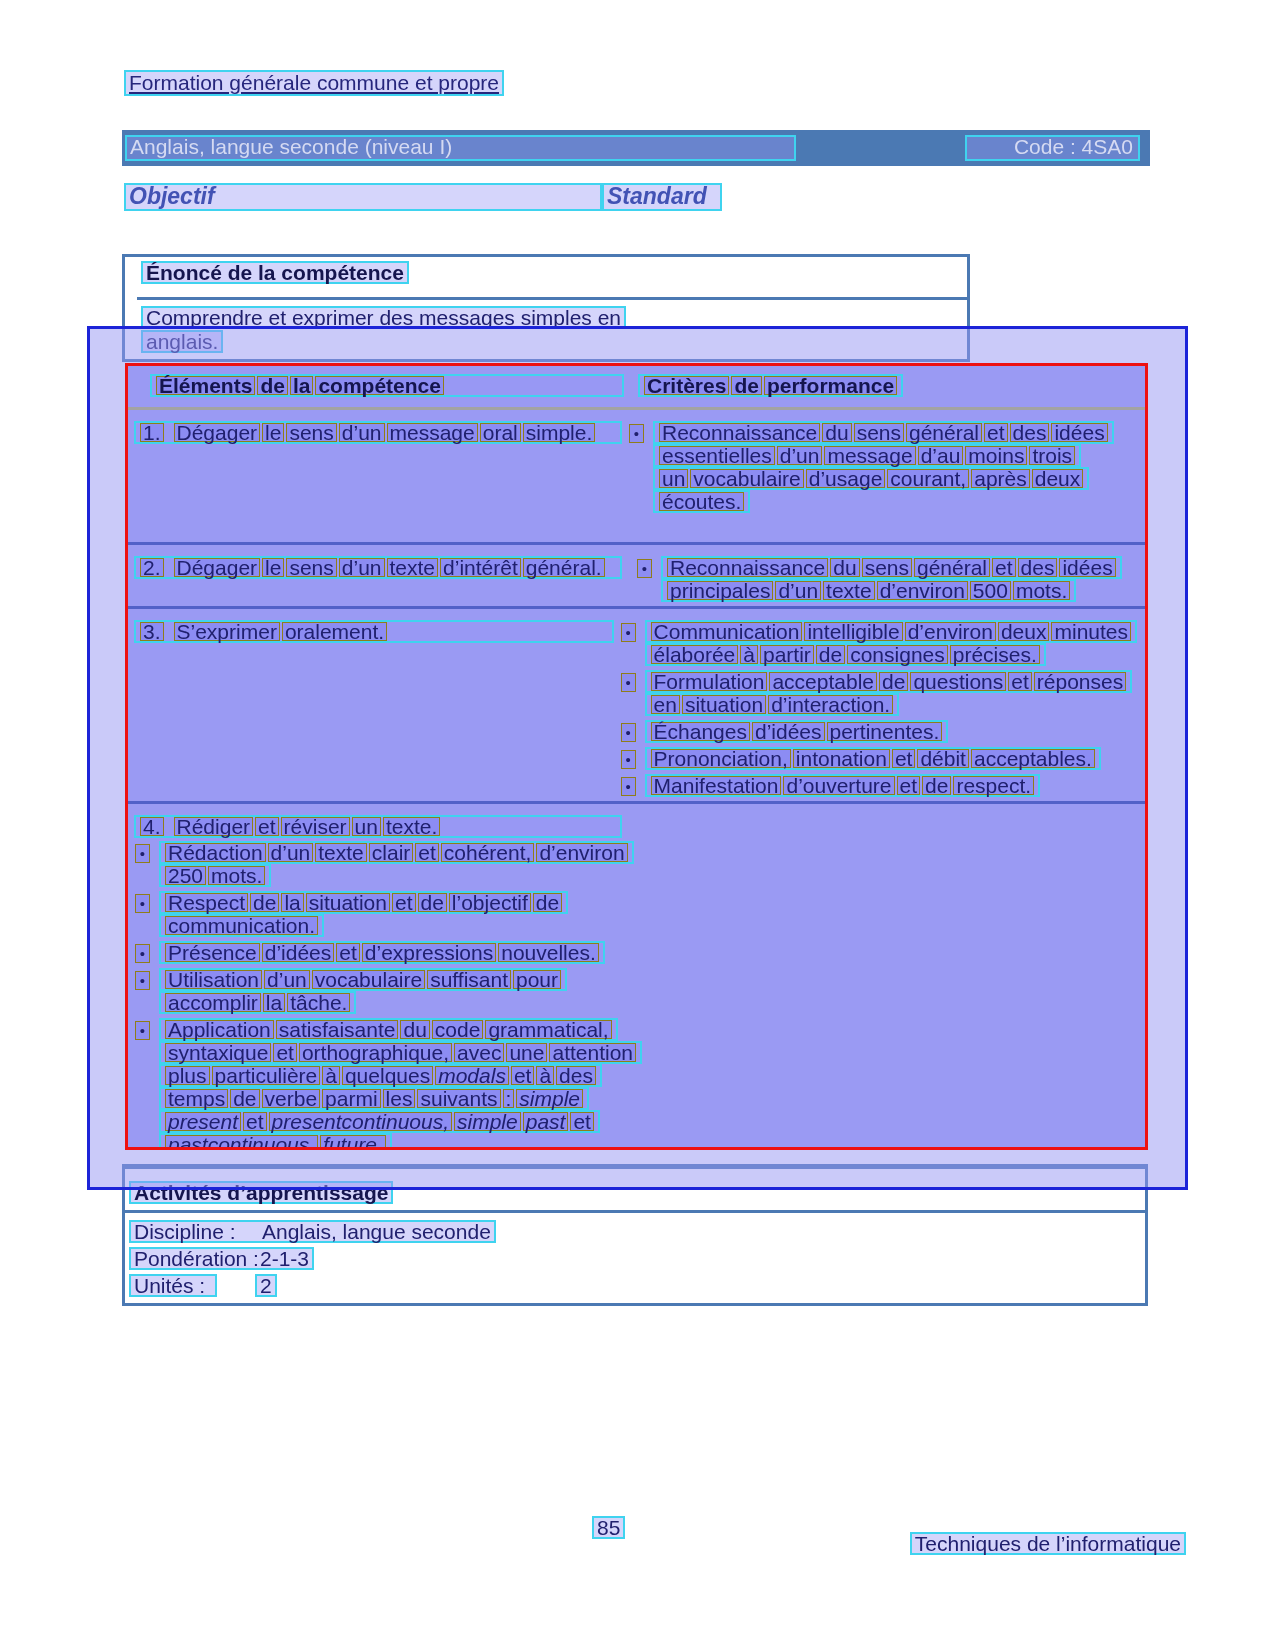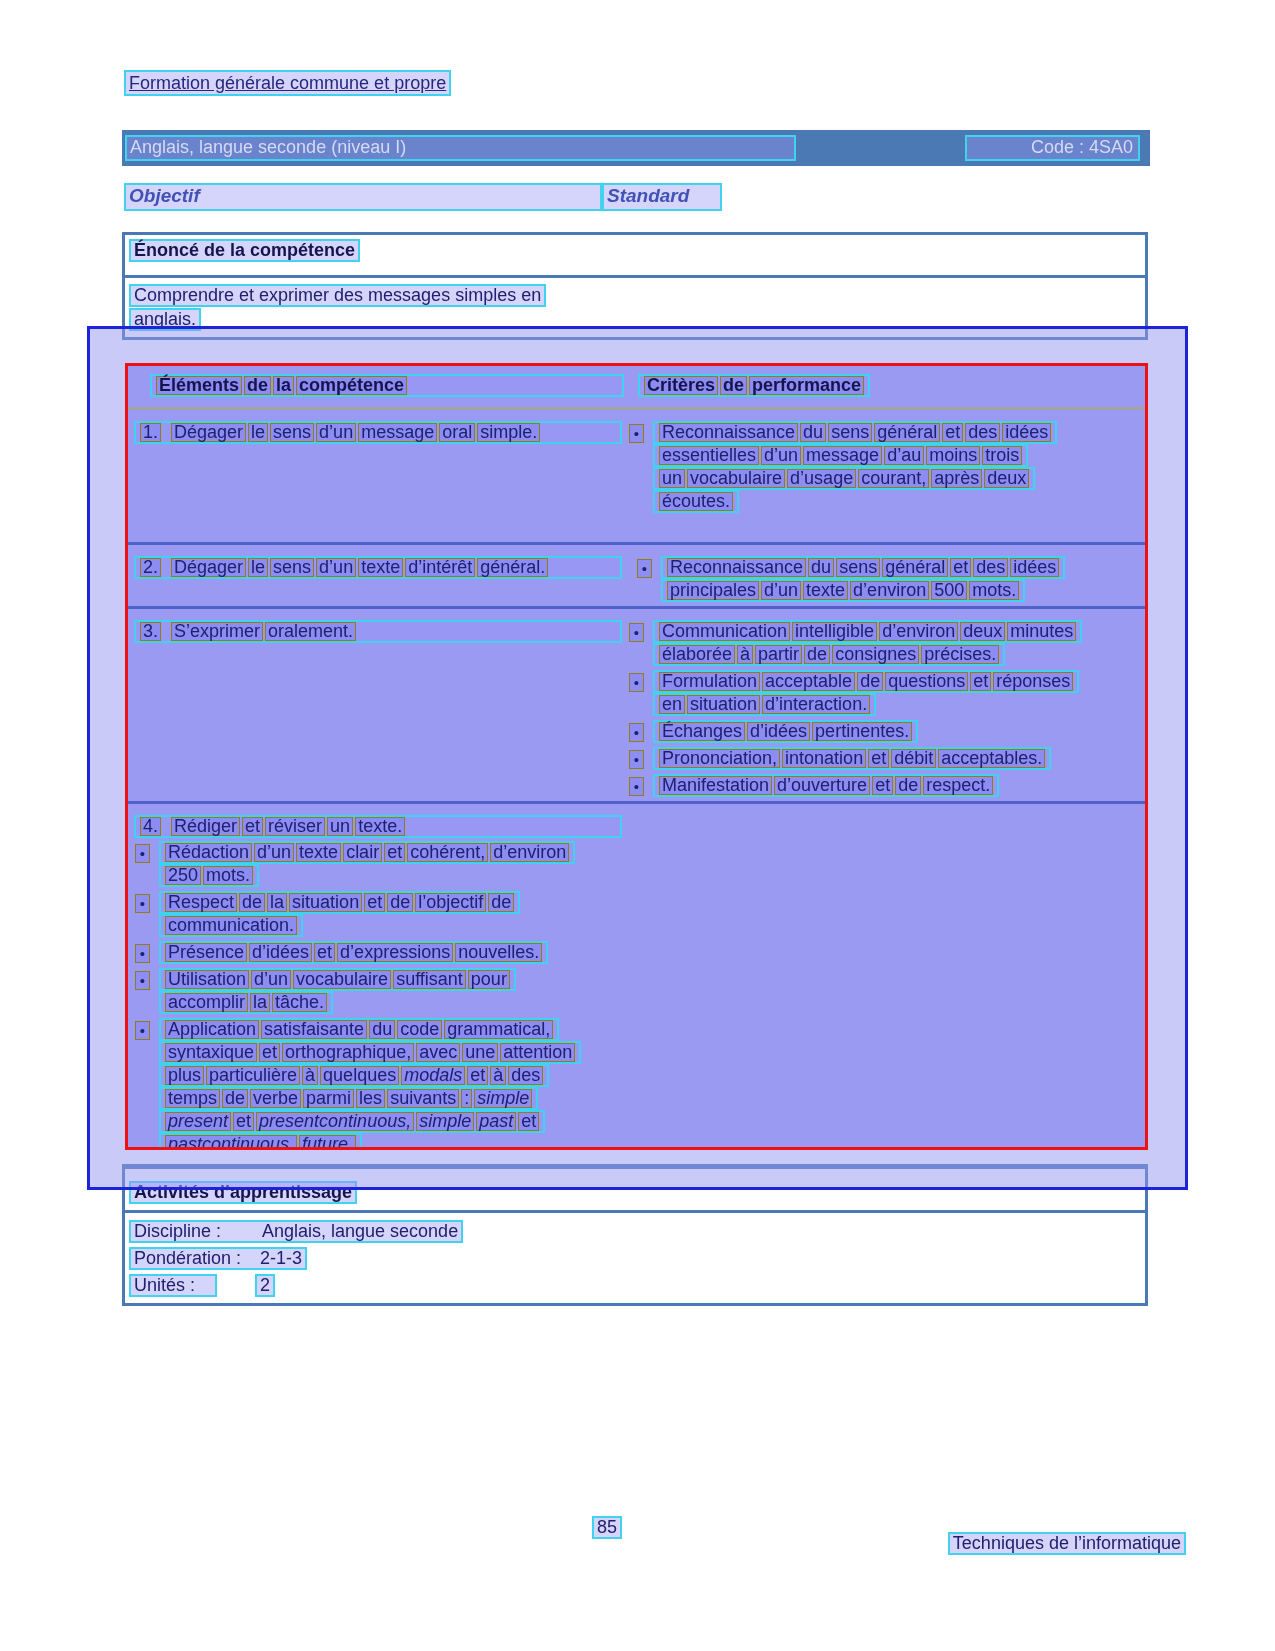--- a/index.html
+++ b/index.html
@@ -4,21 +4,21 @@
 <title></title>
 <style>
   html,body{margin:0;padding:0;background:#fff;}
   .page{position:relative;width:1275px;height:1651px;background:#ffffff;
         font-family:"Liberation Sans",sans-serif;overflow:hidden;}
   .abs{position:absolute;}
 
   
   .line{display:inline-block;box-sizing:border-box;border:2px solid #3fd3ef;
         background:rgba(150,150,244,0.40);padding:0 3px;line-height:19px;
-        font-size:18px;color:#20206e;white-space:nowrap;vertical-align:top;}
+        font-size:21px;color:#20206e;white-space:nowrap;vertical-align:top;}
   .blk{display:block;width:max-content;margin-bottom:1px;}
   .bold{font-weight:bold;color:#15154e;}
 
   
   .w{display:inline-block;box-sizing:border-box;border:1px solid #8f7d1a;
      background:rgba(118,118,240,0.35);padding:0 2px;margin:0 1px;line-height:17px;}
   .w.it{font-style:italic;}
 
   
   .heading-wrap{left:124px;top:70px;}
@@ -26,28 +26,28 @@
 
   
   .bar{left:122px;top:130px;width:1028px;height:36px;background:#4b79b3;}
   .bar .line{color:#d5daf2;}
   .bar-title-box{position:absolute;left:3px;top:5px;width:671px;height:26px;line-height:20px;}
   .bar-code-box{position:absolute;left:843px;top:5px;width:175px;height:26px;
                 line-height:20px;text-align:right;padding-right:5px;}
 
   
   .objstd{left:124px;top:183px;display:flex;}
-  .objstd .line{font-weight:bold;font-style:italic;font-size:19px;color:#4252b4;
+  .objstd .line{font-weight:bold;font-style:italic;font-size:23px;color:#4252b4;
                 line-height:22px;height:28px;}
   .obj-box{width:478px;}
   .std-box{width:120px;}
 
   
-  .enonce{left:122px;top:232px;width:1026px;height:108px;box-sizing:border-box;
-          border:3px solid #4b79b3;}
+  .enonce{left:122px;top:254px;width:848px;height:108px;box-sizing:border-box;
+          border:3px solid #4b79b3;padding-left:12px;}
   .enonce-head{height:43px;box-sizing:border-box;border-bottom:3px solid #4b79b3;
                padding:4px 0 0 4px;}
   .enonce-body{padding:6px 0 0 4px;}
 
   
   .annotation-overlay{left:87px;top:326px;width:1101px;height:864px;box-sizing:border-box;
         border:3px solid #1c24d8;background:rgba(150,150,243,0.50);
         z-index:10;pointer-events:none;}
 
   

